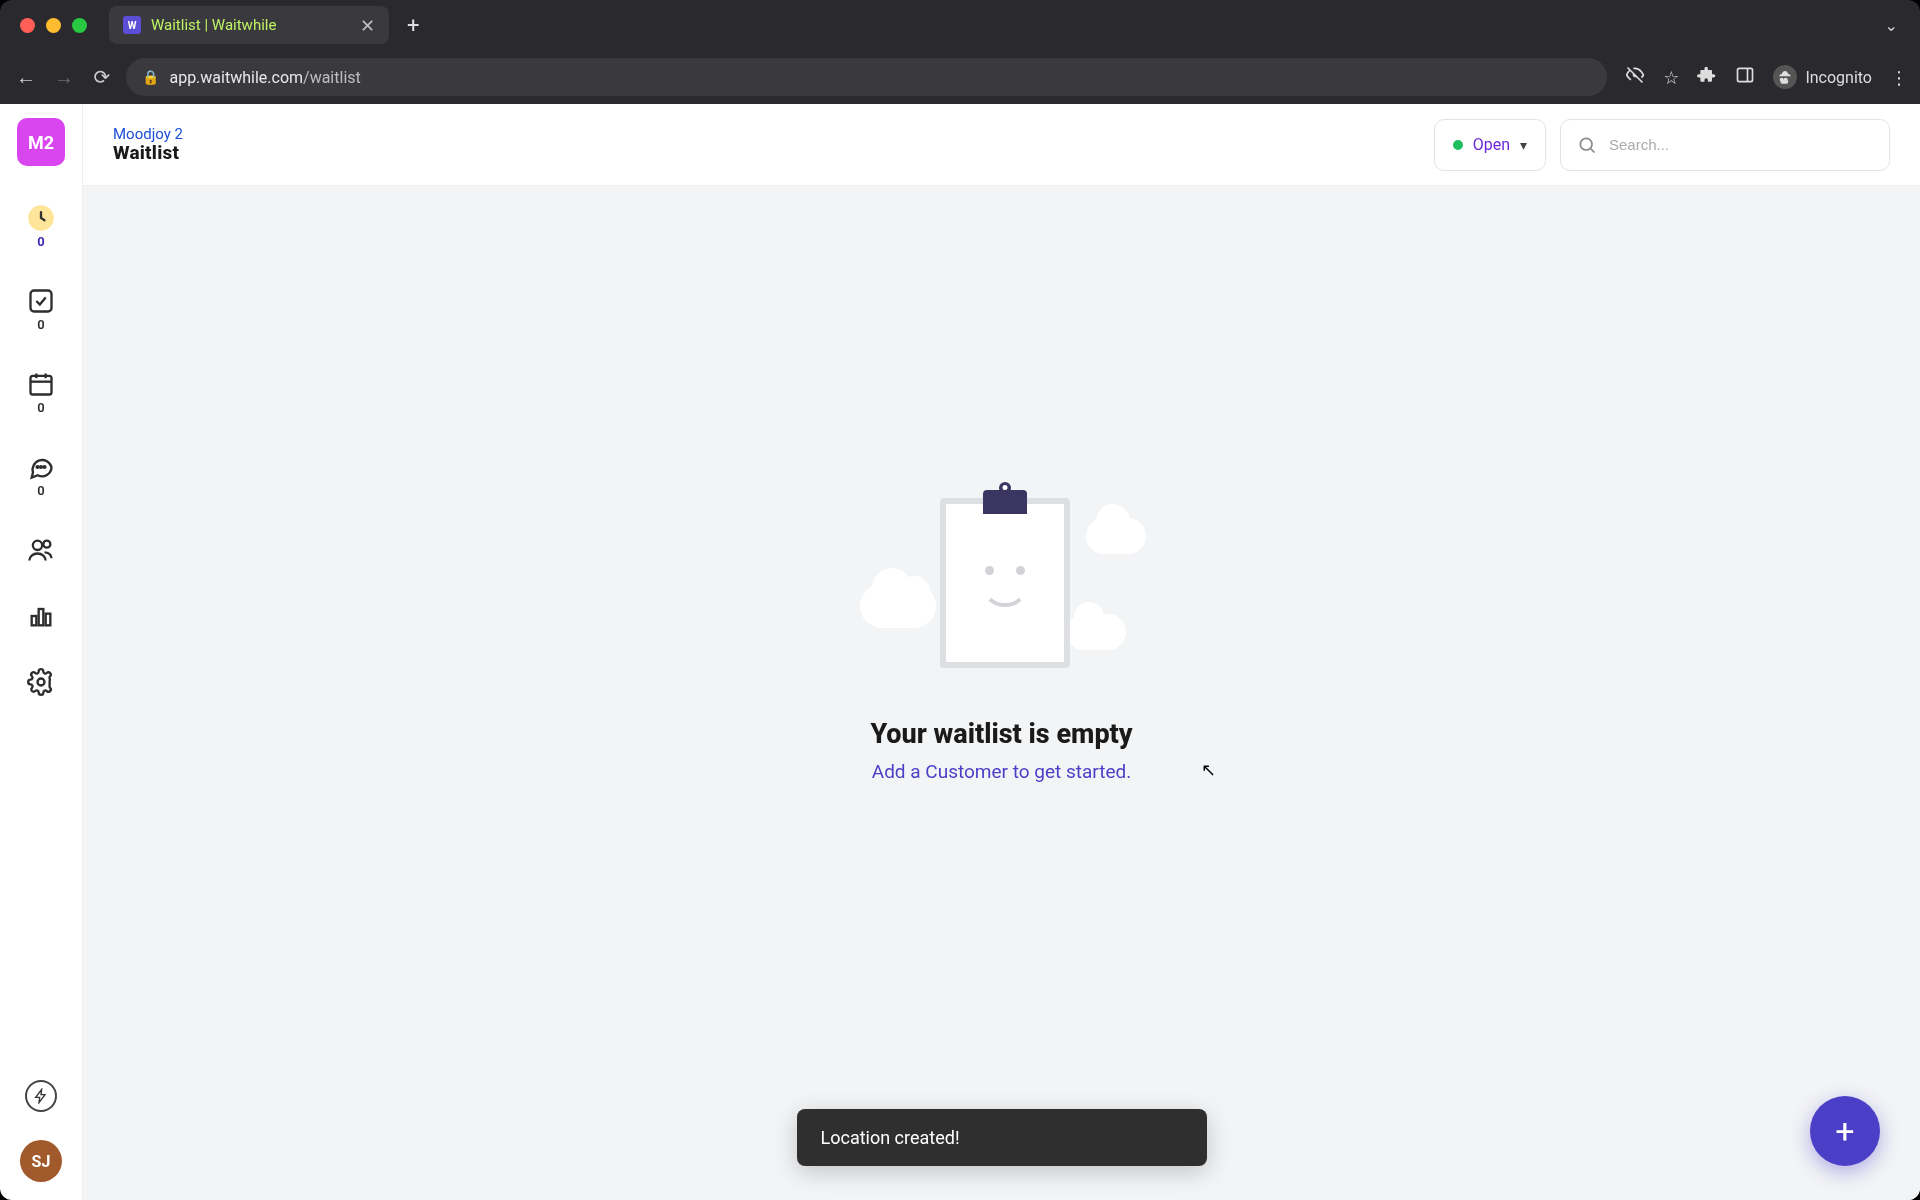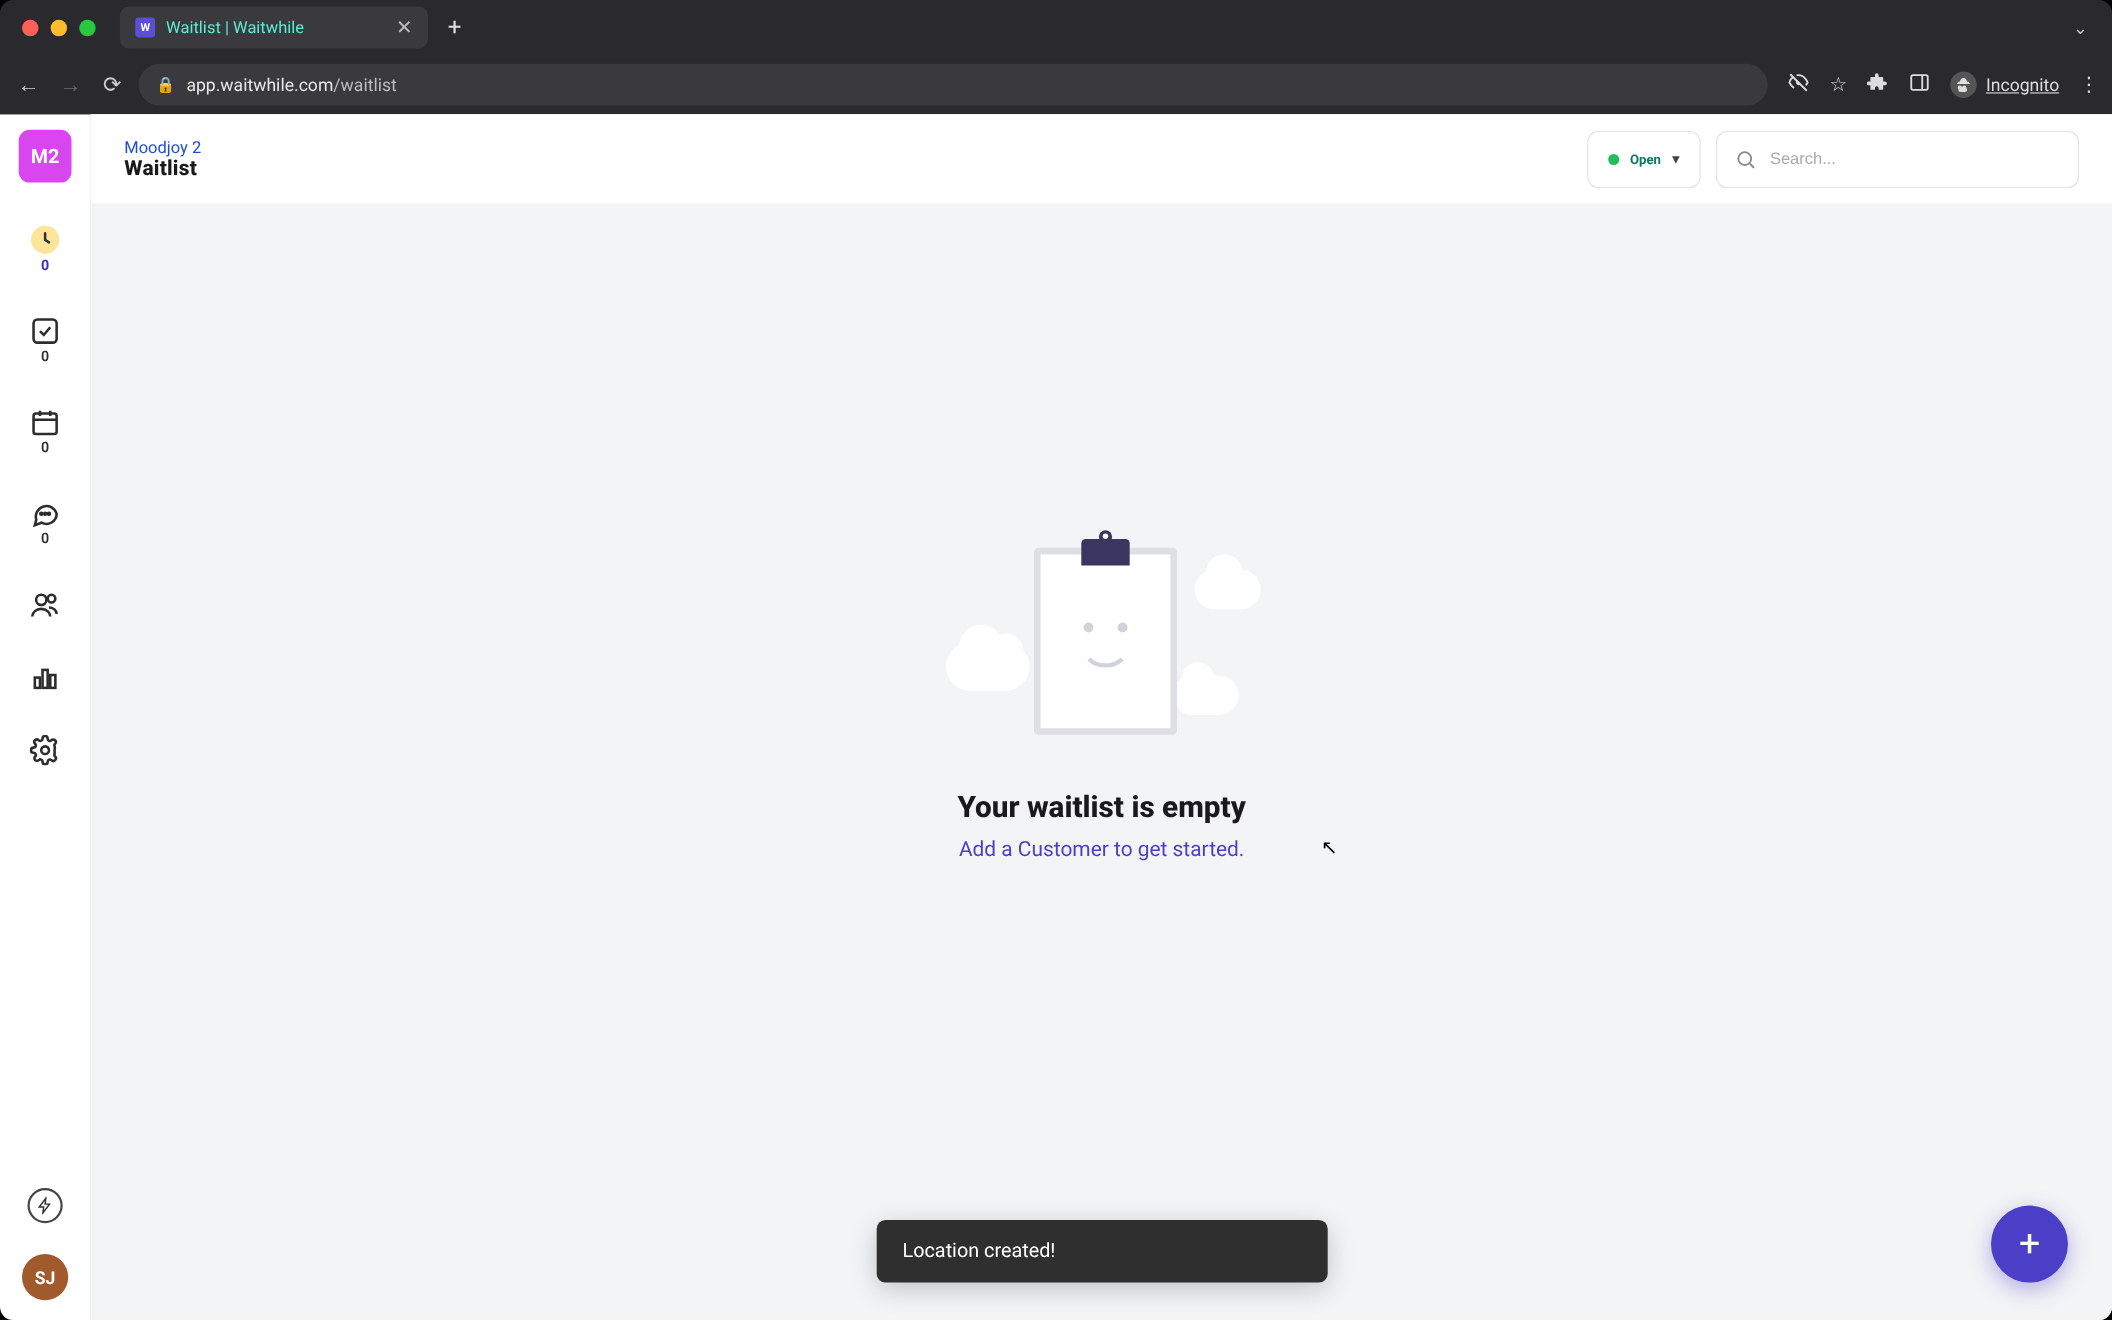--- a/index.html
+++ b/index.html
@@ -8,36 +8,36 @@
   
   .browser-chrome { position: absolute; top: 0; left: 0; right: 0; height: 104px; background: #2a2a2e; color: #e8e8e8; border-top-left-radius: 10px; border-top-right-radius: 10px; }
   .tabbar { height: 50px; display: flex; align-items: center; padding: 0 12px; }
   .traffic { display: flex; gap: 11px; margin-left: 8px; margin-right: 22px; }
   .traffic .dot { width: 15px; height: 15px; border-radius: 50%; }
   .dot.red { background: #ff5f57; }
   .dot.yellow { background: #febc2e; }
   .dot.green { background: #28c840; }
   .tab { display: flex; align-items: center; gap: 10px; background: #3a3a3e; height: 38px; padding: 0 14px; border-radius: 8px; min-width: 280px; }
   .tab .favicon { width: 18px; height: 18px; background: #5c4ed6; border-radius: 3px; display: flex; align-items: center; justify-content: center; color: #fff; font-size: 10px; font-weight: 700; }
-  .tab .title { font-size: 15px; color: #5eead4; flex: 1; white-space: nowrap; overflow: hidden; text-overflow: ellipsis; }
+  .tab .title { font-size: 15px; color: #bef264; flex: 1; white-space: nowrap; overflow: hidden; text-overflow: ellipsis; }
   .tab .close { font-size: 18px; color: #bbb; cursor: pointer; }
   .newtab { margin-left: 10px; font-size: 22px; color: #ddd; cursor: pointer; padding: 4px 8px; }
   .tabbar .spacer { flex: 1; }
   .tabbar .chev { font-size: 16px; color: #ccc; margin-right: 10px; cursor: pointer; }
 
   .addrbar { height: 54px; display: flex; align-items: center; padding: 0 12px; gap: 10px; }
   .nav-btn { color: #ccc; font-size: 20px; width: 28px; text-align: center; cursor: pointer; }
   .nav-btn.disabled { opacity: .4; }
   .urlbox { flex: 1; background: #3a3a3e; border-radius: 20px; height: 38px; display: flex; align-items: center; padding: 0 16px; gap: 10px; }
   .lock { font-size: 14px; color: #ccc; }
   .url { font-size: 16px; color: #e8e8e8; text-align: right; }
   .url .path { color: #bdbdbd; }
   .chrome-icons { display: flex; align-items: center; gap: 18px; margin-left: 8px; color: #ddd; }
   .chrome-icons .ic { font-size: 18px; cursor: pointer; }
-  .incog { display: flex; align-items: center; gap: 8px; text-decoration: underline; }
+  .incog { display: flex; align-items: center; gap: 8px; }
   .incog-badge { width: 24px; height: 24px; background: #555; border-radius: 50%; display: flex; align-items: center; justify-content: center; }
 
   
   .app { position: absolute; top: 104px; left: 0; right: 0; bottom: 0; background: #fff; display: flex; }
   .sidebar { width: 83px; border-right: 1px solid #eee; display: flex; flex-direction: column; align-items: center; padding-top: 14px; gap: 38px; }
   .ws-badge { width: 48px; height: 48px; background: #d946ef; color: #fff; border-radius: 10px; display: flex; align-items: center; justify-content: center; font-weight: 700; font-size: 18px; cursor: pointer; }
   .side-item { display: flex; flex-direction: column; align-items: center; gap: 2px; cursor: pointer; color: #2d2d2d; }
   .side-item svg { width: 28px; height: 28px; stroke: #2d2d2d; fill: none; stroke-width: 2; }
   .side-item .count { font-size: 13px; font-weight: 600; }
   .side-item.active svg circle.bg { fill: #ffe59a; stroke: none; }
@@ -46,21 +46,21 @@
   .flash-ic { width: 32px; height: 32px; border: 2px solid #444; border-radius: 50%; display: flex; align-items: center; justify-content: center; cursor: pointer; }
   .avatar { width: 42px; height: 42px; border-radius: 50%; background: #a05a2c; color: #fff; display: flex; align-items: center; justify-content: center; font-weight: 700; font-size: 16px; cursor: pointer; }
 
   .main { flex: 1; display: flex; flex-direction: column; background: #f3f4f6; }
   .topbar { height: 82px; background: #fff; border-bottom: 1px solid #eee; display: flex; align-items: center; padding: 0 30px 0 30px; }
   .titles .org { font-size: 15px; color: #1d4ed8; }
   .titles .page { font-size: 19px; font-weight: 800; color: #1a1a1a; margin-top: -2px; letter-spacing: .2px; }
   .topbar .spacer { flex: 1; }
   .open-dd { border: 1px solid #e3e3e3; border-radius: 10px; height: 52px; padding: 0 18px; display: flex; align-items: center; gap: 10px; cursor: pointer; background: #fff; margin-right: 14px; }
   .open-dd .dot { width: 10px; height: 10px; border-radius: 50%; background: #1fbf5f; }
-  .open-dd .lbl { font-size: 12px; font-weight: 700; color: #0f766e; }
+  .open-dd .lbl { font-size: 16px; font-weight: 400; color: #6d28d9; }
   .open-dd .chev { font-size: 14px; color: #444; }
   .search { border: 1px solid #e3e3e3; border-radius: 10px; height: 52px; width: 330px; display: flex; align-items: center; padding: 0 16px; gap: 12px; background: #fff; }
   .search svg { width: 20px; height: 20px; stroke: #888; fill: none; stroke-width: 2; }
   .search input { border: none; outline: none; font-size: 15px; flex: 1; color: #222; background: transparent; }
   .search input::placeholder { color: #aaa; }
 
   .content { flex: 1; position: relative; display: flex; align-items: center; justify-content: center; }
   .empty { text-align: center; transform: translateY(-60px); }
   .illus { position: relative; width: 300px; height: 190px; margin: 0 auto 24px; }
   .cloud { position: absolute; background: #fff; border-radius: 40px; }

